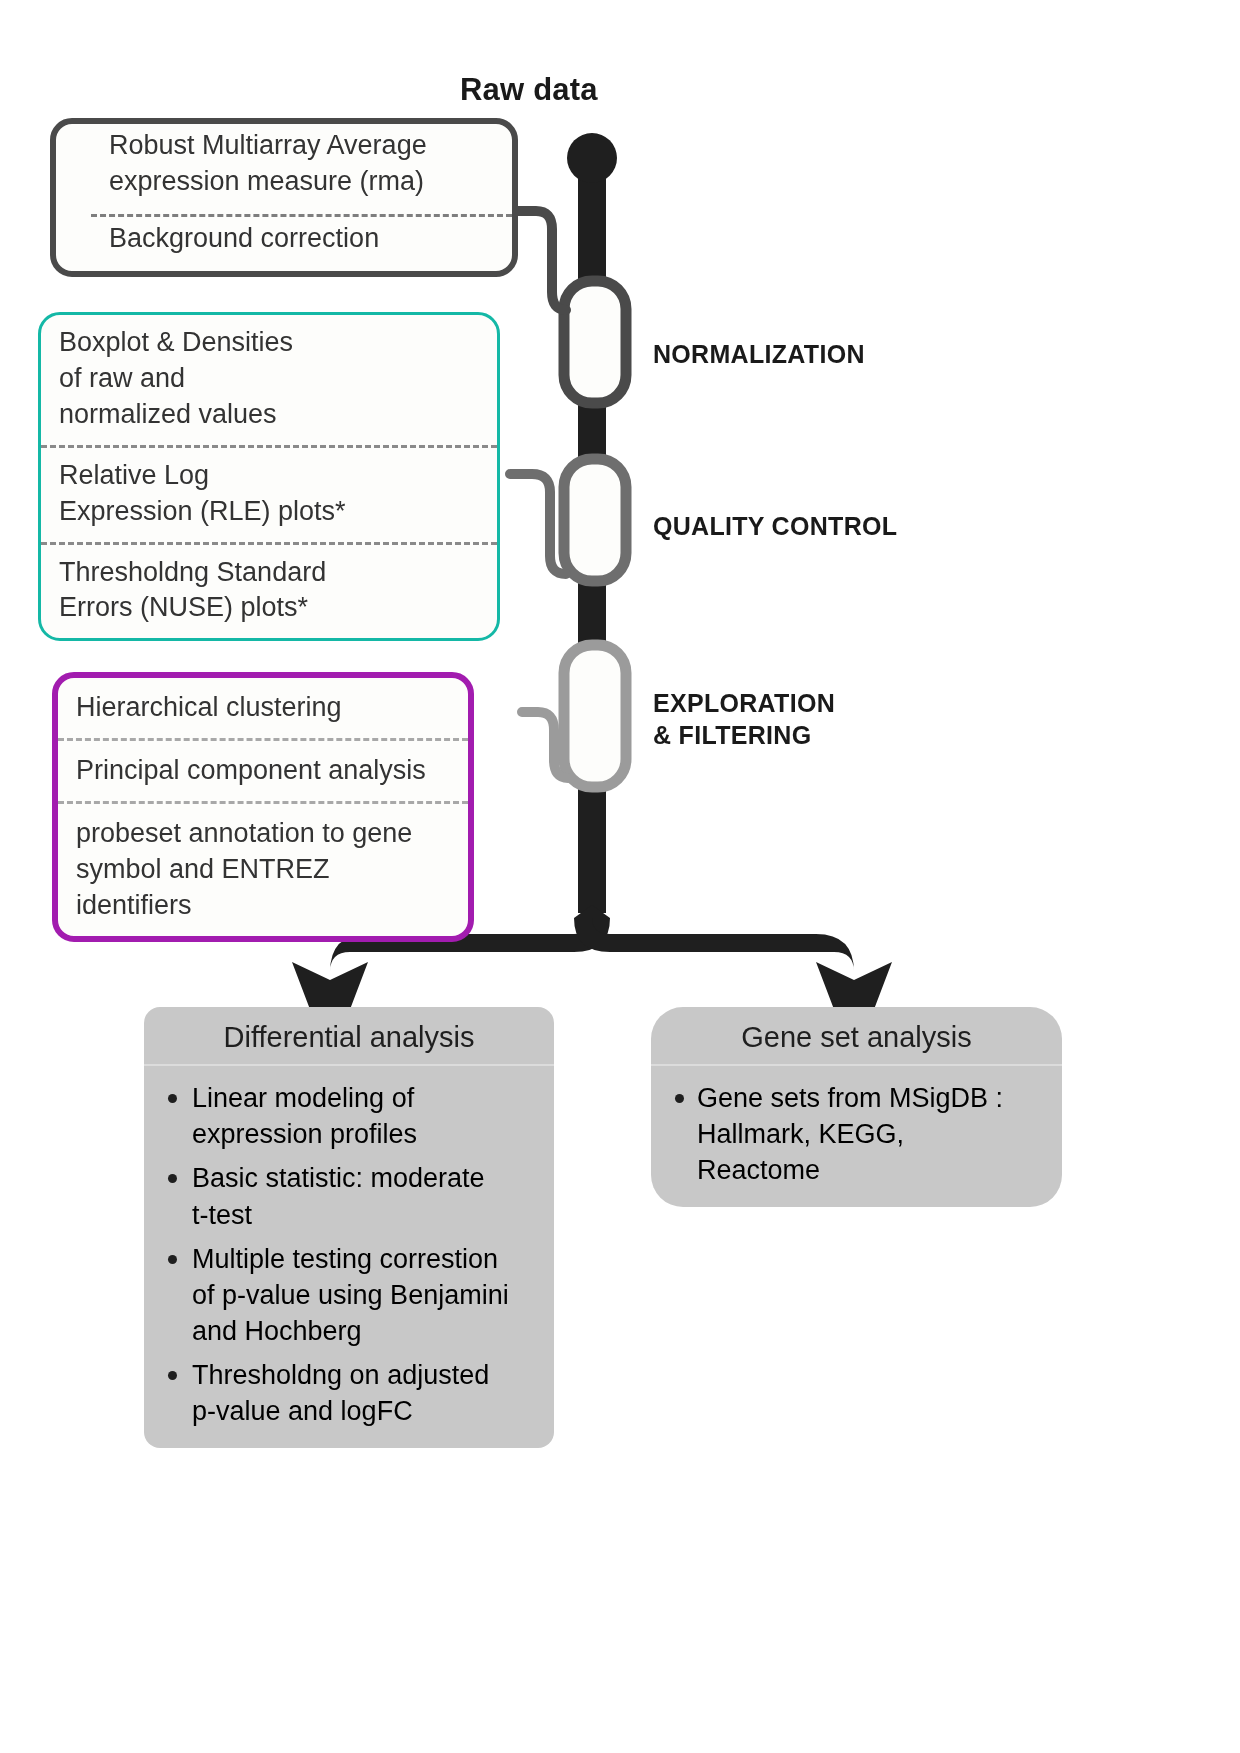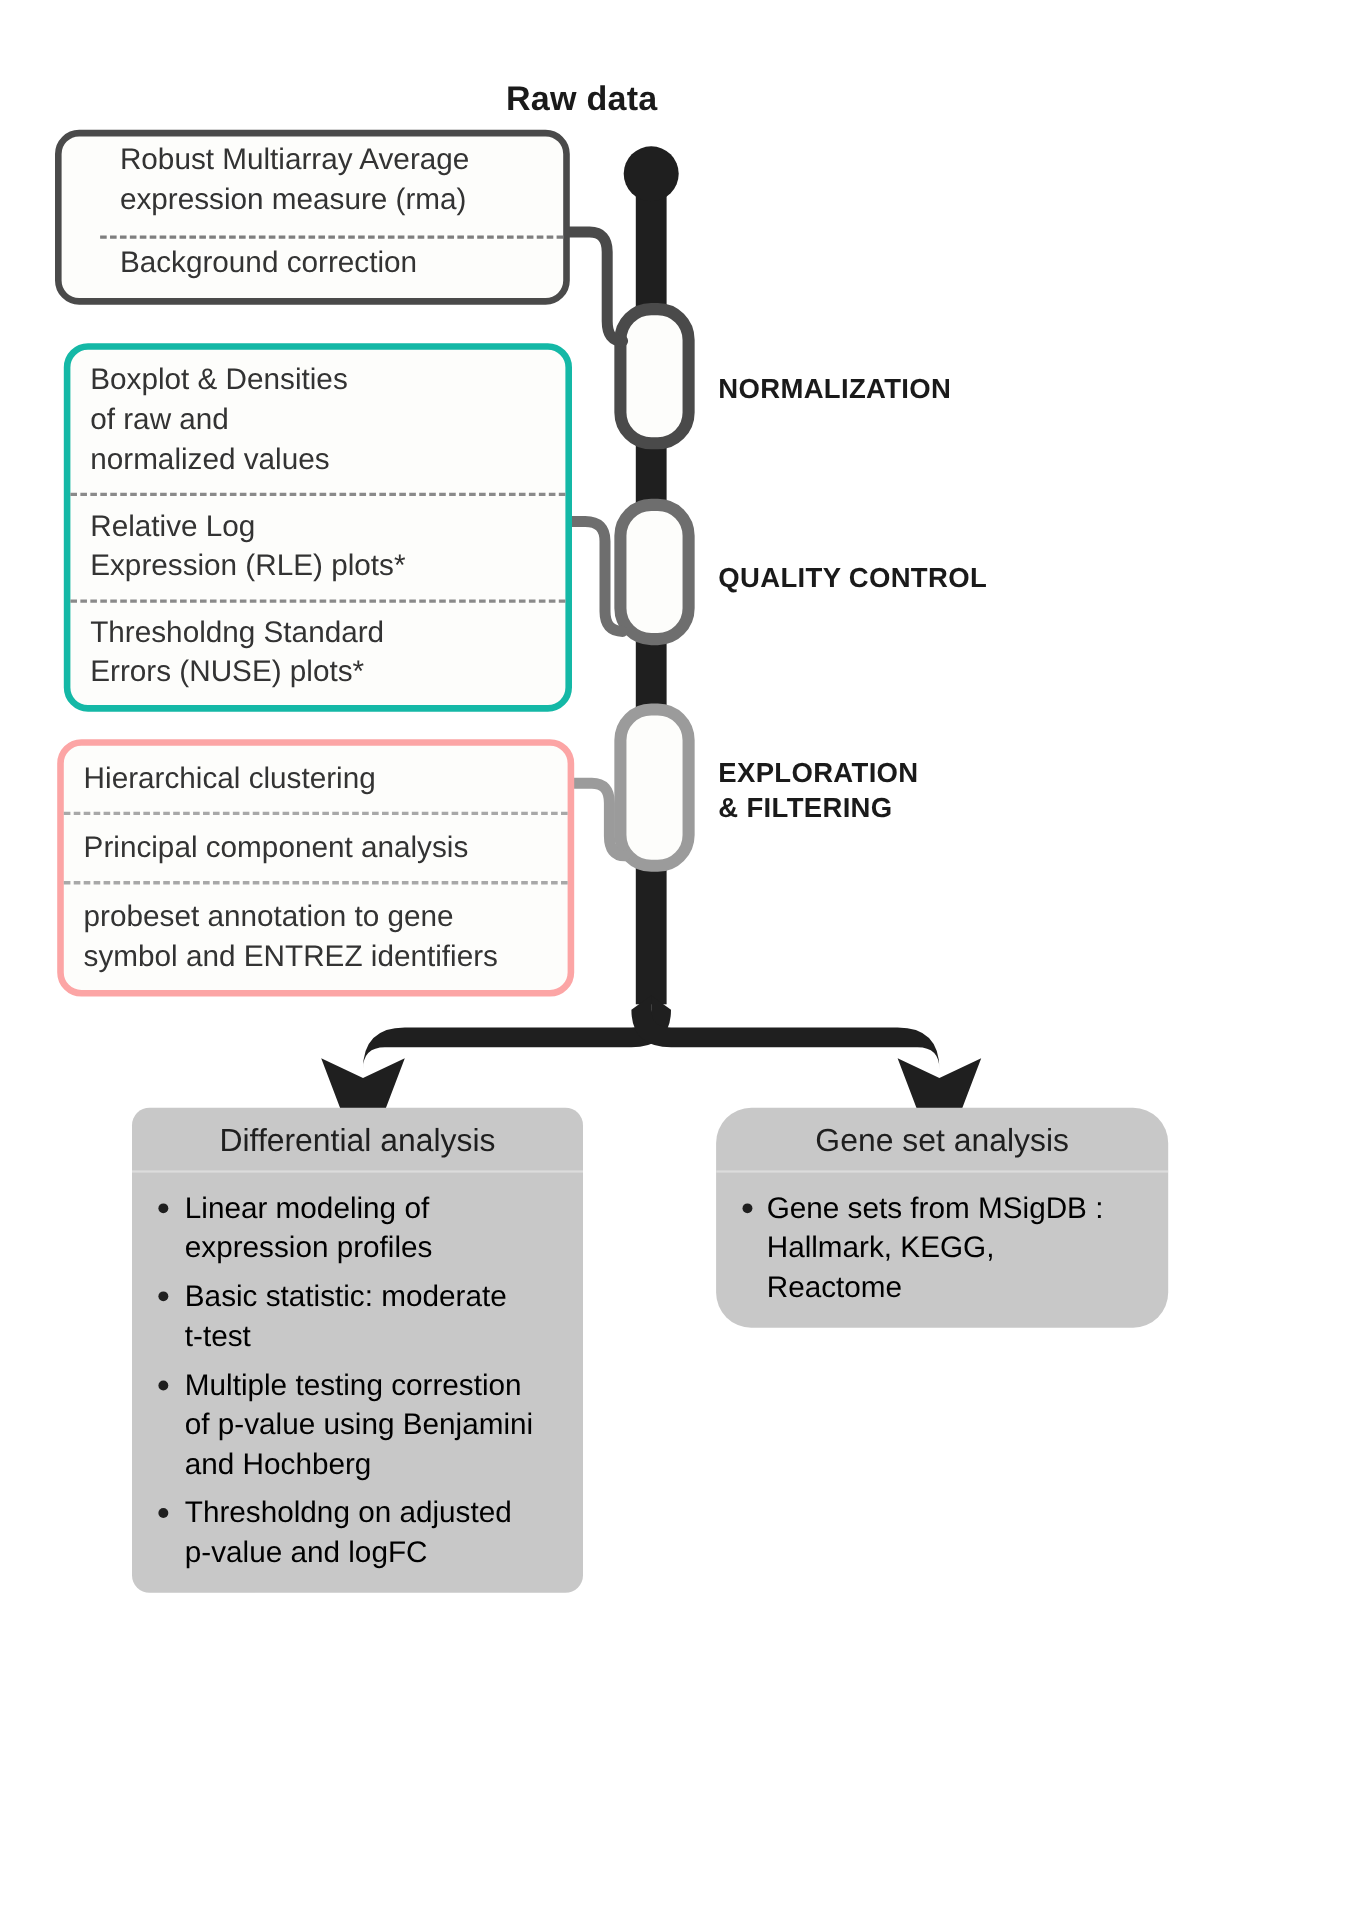--- a/index.html
+++ b/index.html
@@ -80,32 +80,32 @@
 
   #card-normalization {
     left: 50px;
     top: 118px;
     width: 468px;
     border: 6px solid #4a4a4a;
   }
   #card-normalization .card-item { padding-top: 4px; padding-bottom: 14px; margin-left: 35px; }
 
   #card-quality {
-    left: 58px;
+    left: 38px;
     top: 312px;
     width: 462px;
-    border: 6px solid #14b8a6;
+    border: 3px solid #14b8a6;
   }
   #card-quality .card-item + .card-item { border-top-color: #8a8a8a; }
 
   #card-exploration {
     left: 52px;
     top: 672px;
-    width: 470px;
-    border: 6px solid #fca5a5;
+    width: 422px;
+    border: 6px solid #a21caf;
   }
   #card-exploration .card-item { padding-top: 12px; padding-bottom: 12px; }
   #card-exploration .card-item + .card-item { border-top-color: #a8a8a8; }
 
   
   .analysis-panel {
     position: absolute;
     box-sizing: border-box;
     background: #c8c8c8;
     border-radius: 16px;
@@ -138,21 +138,21 @@
     position: absolute;
     left: 4px;
     top: 14px;
     width: 9px;
     height: 9px;
     border-radius: 50%;
     background: #1f1f1f;
   }
 
   #panel-differential {
-    left: 120px;
+    left: 144px;
     top: 1007px;
     width: 410px;
   }
   #panel-geneset {
     left: 651px;
     top: 1007px;
     width: 411px;
     border-radius: 32px;
   }
   #panel-geneset .analysis-list li { padding-left: 26px; }

